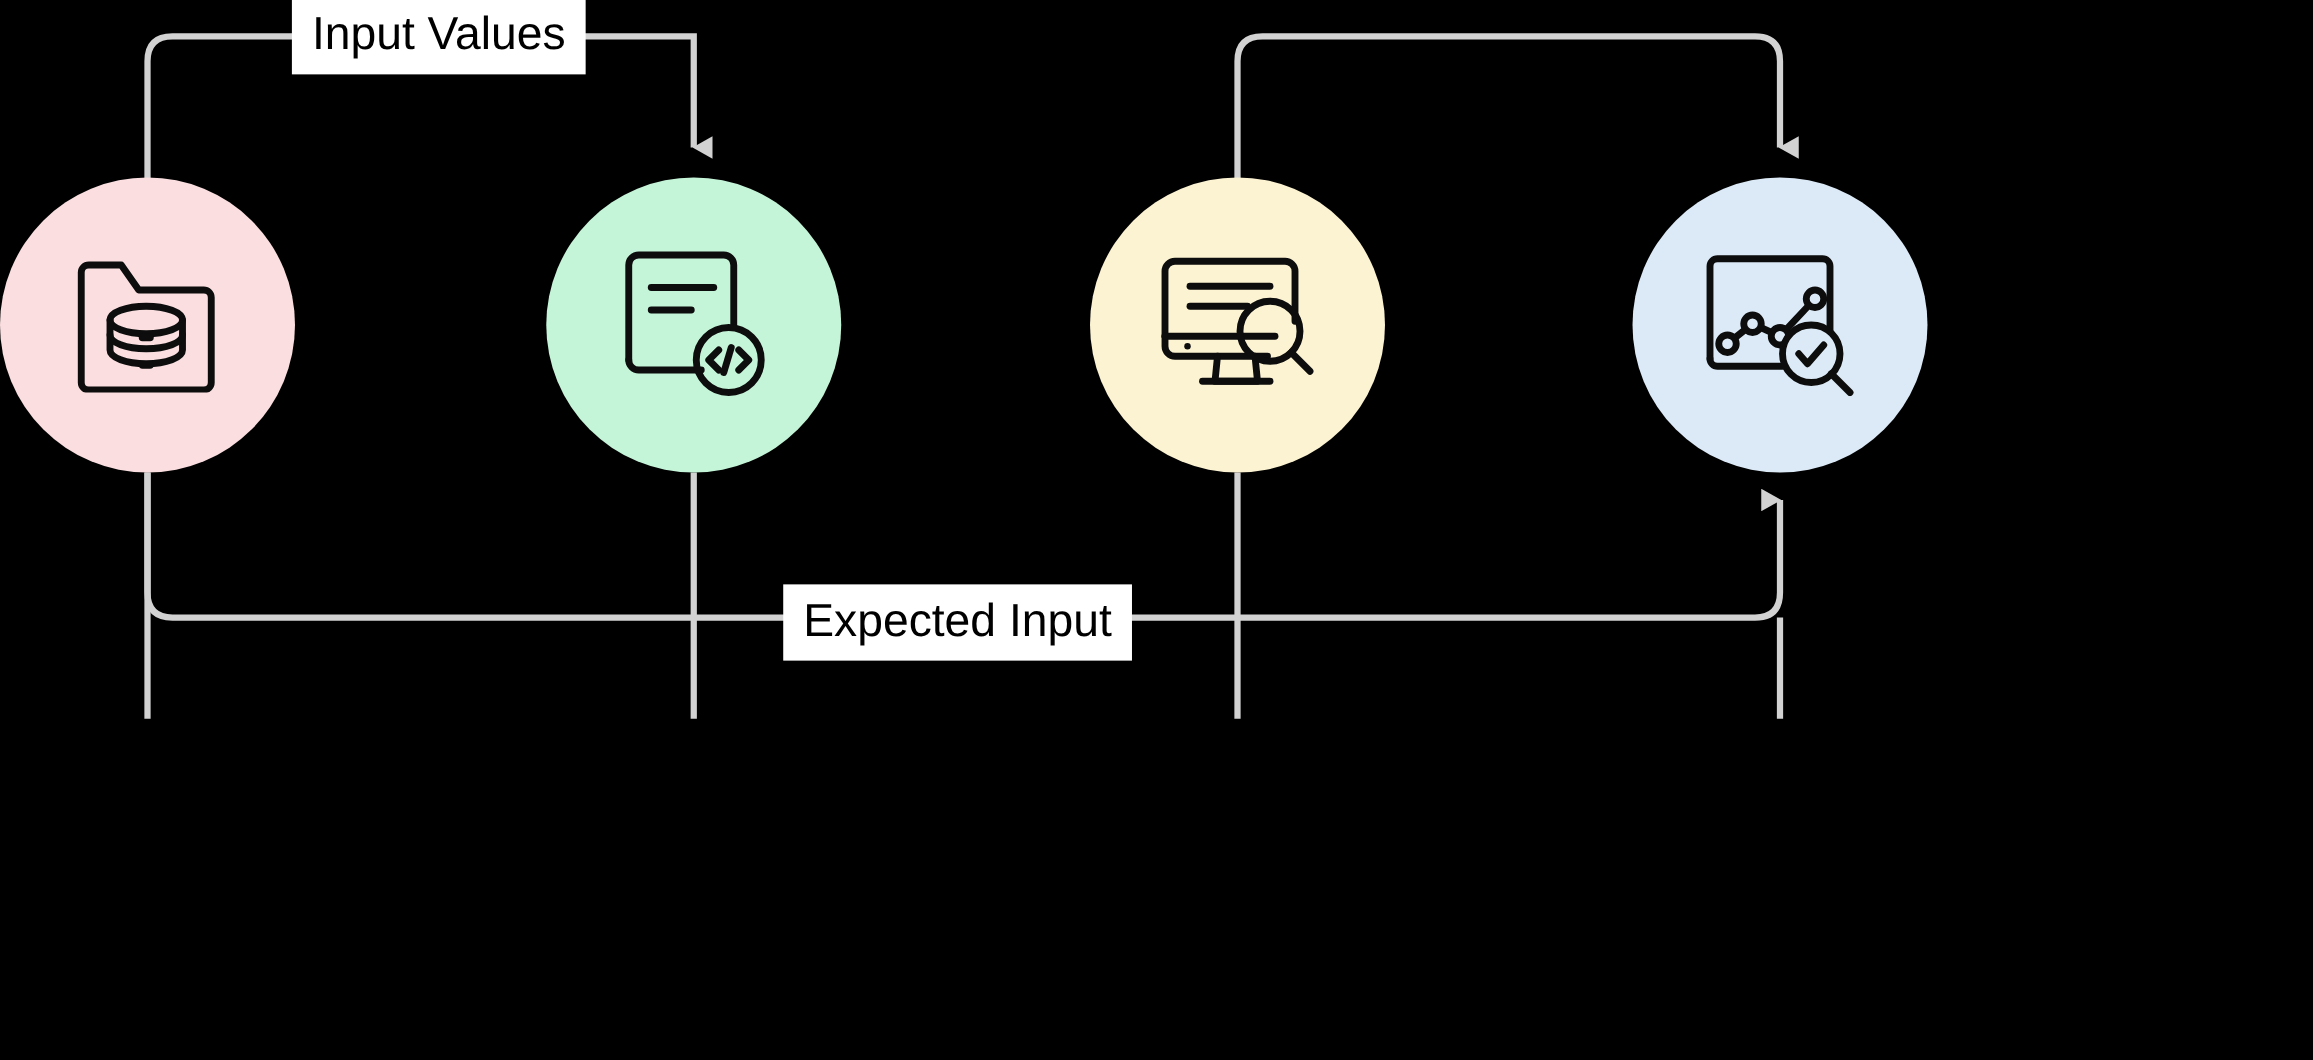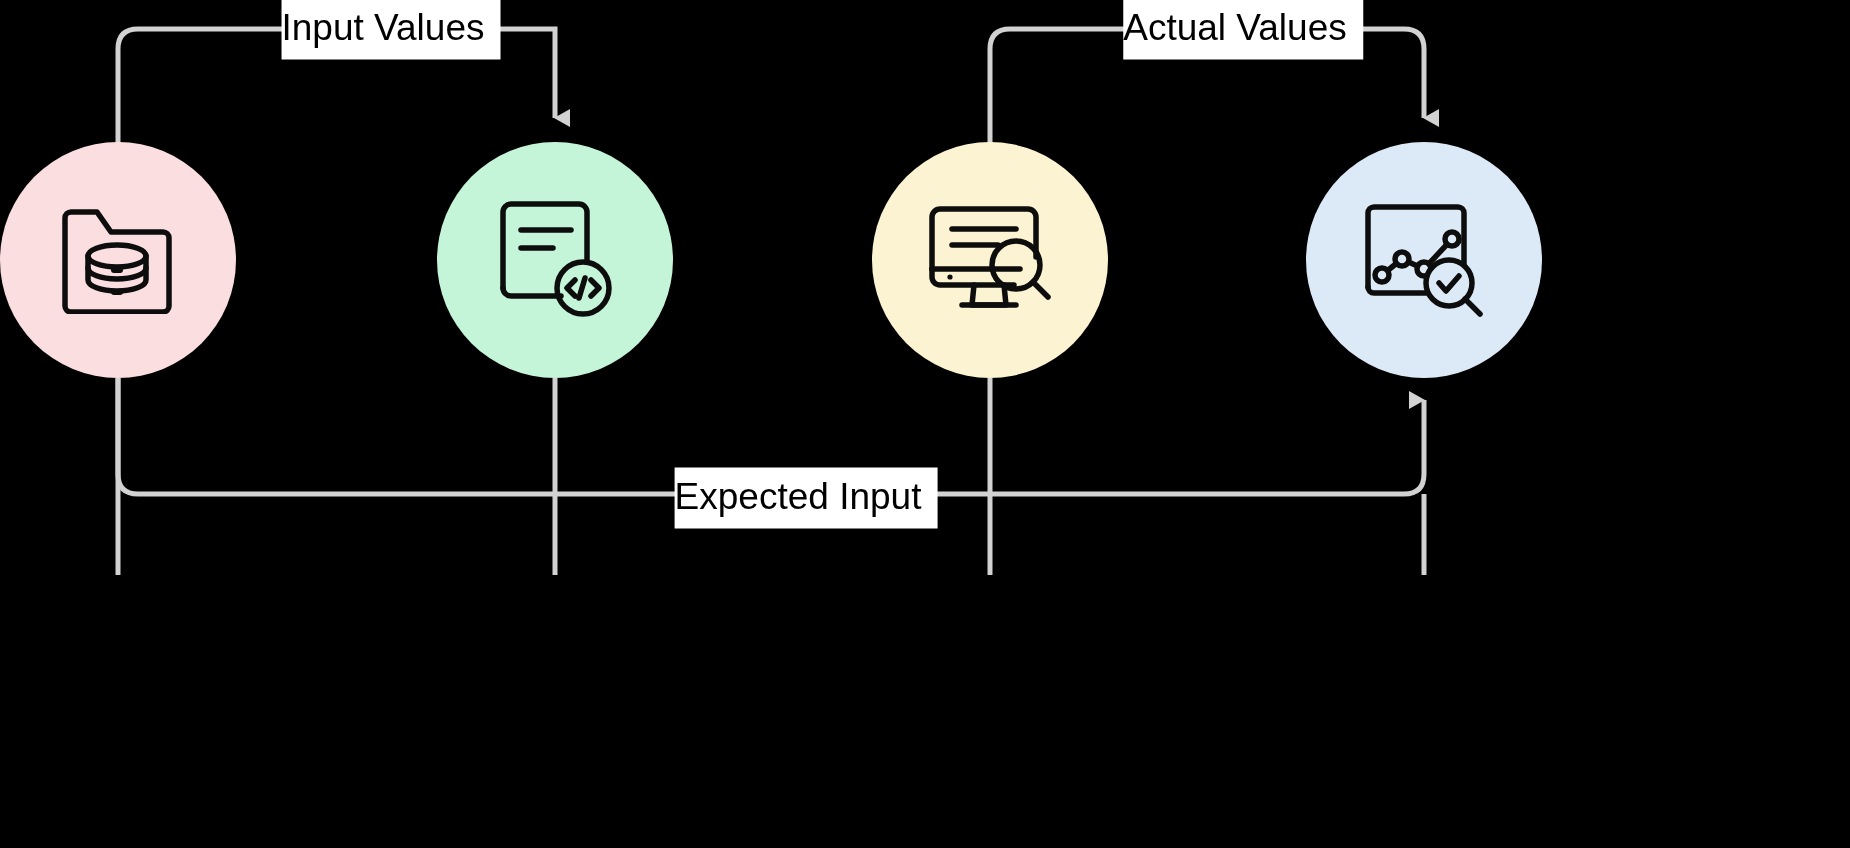--- a/index.html
+++ b/index.html
@@ -5,22 +5,22 @@
   html,body{margin:0;padding:0;background:#000;}
   body{width:1850px;height:848px;overflow:hidden;
        font-family:"Liberation Sans",sans-serif;}
   #stage{position:relative;width:1850px;height:848px;background:#000;}
   #wires{position:absolute;left:0;top:0;width:1850px;height:848px;}
   .node{position:absolute;border-radius:50%;display:flex;
         align-items:center;justify-content:center;}
   .node svg{display:block;}
   .edge-label{position:absolute;background:#ffffff;color:#000;
        font-size:37px;line-height:1;white-space:nowrap;
-       padding:10px 16px 14px 0;transform:translate(-50%,-50%);
-       font-family:"Liberation Sans",sans-serif;margin-left:40px;}
+       padding:10px 16px 14px 16px;transform:translate(-50%,-50%);
+       font-family:"Liberation Sans",sans-serif;}
 </style>
 </head>
 <body>
 
 <div id="stage">
 
   <svg id="wires" viewBox="0 0 1850 848">
     <defs>
       <marker id="arw-down" markerWidth="18" markerHeight="16" refX="9" refY="15" orient="auto" markerUnits="userSpaceOnUse">
         <path d="M0,0 L18,0 L9,16 Z" fill="#d2d2d2"></path>
@@ -102,17 +102,16 @@
         <circle cx="88" cy="36" r="7" fill="#dceaf7"></circle>
         <circle cx="85" cy="80" r="23" fill="#dceaf7"></circle>
         <polyline points="75,80 82,88 95,73"></polyline>
         <line x1="101" y1="96" x2="116" y2="111"></line>
       </svg>
     </span>
   </div>
 
   <div class="edge-label" style="left:351px;top:29px;">Input Values</div>
 
-  <div class="edge-label" style="left:1203px;top:29px;">Actual Values</div>
 
   <div class="edge-label" style="left:766px;top:498px;">Expected Input</div>
 
 </div>
 
 </body></html>

